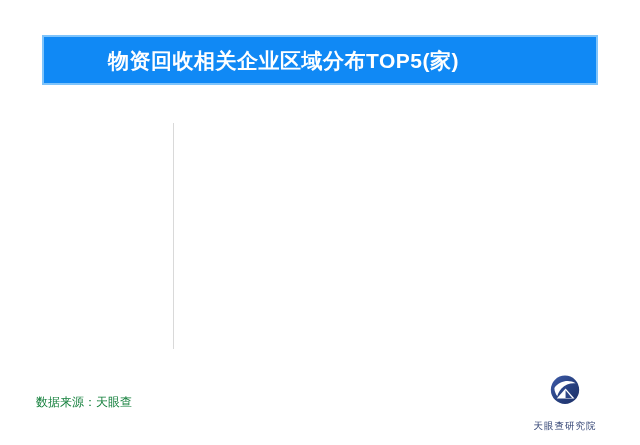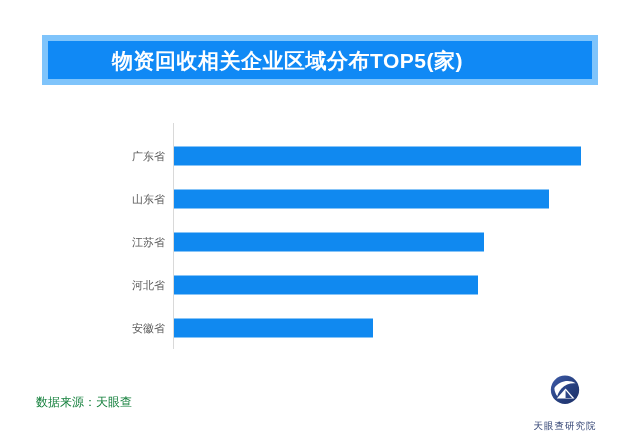--- a/index.html
+++ b/index.html
@@ -25,21 +25,21 @@
 
   
   .title-banner {
     position: absolute;
     left: 42px;
     top: 35px;
     width: 556px;
     height: 50px;
     background: #1089F5;
     box-sizing: border-box;
-    border: 6px solid #7f1d1d;
+    border: 2px solid #7f1d1d;
     display: flex;
     align-items: center;
   }
   .title-text {
     color: #ffffff;
     font-size: 21px;
     font-weight: bold;
     letter-spacing: 0.5px;
     margin-left: 64px;
     white-space: nowrap;
@@ -139,48 +139,20 @@
 <body>
 
 <div id="infographic">
 
   <div class="title-banner" style="background: rgb(16, 137, 245); border-color: rgb(127, 196, 251);">
     <div class="title-text" style="color: rgb(255, 255, 255);">物资回收相关企业区域分布TOP5(家)</div>
   </div>
 
   <div class="chart">
     <div class="plot-axis" style="background: rgb(217, 217, 217);"></div>
-    <div class="bars-layer">
-
-      <div class="bar-row" data-index="0">
-        <span class="bar-label" style="color: rgb(89, 89, 89);">广东省</span>
-        <div class="bar-fill" style="width: 407.04px; background: rgb(16, 137, 240);"></div>
-      </div>
-
-      <div class="bar-row" data-index="1">
-        <span class="bar-label" style="color: rgb(89, 89, 89);">山东省</span>
-        <div class="bar-fill" style="width: 374.533px; background: rgb(16, 137, 240);"></div>
-      </div>
-
-      <div class="bar-row" data-index="2">
-        <span class="bar-label" style="color: rgb(89, 89, 89);">江苏省</span>
-        <div class="bar-fill" style="width: 309.52px; background: rgb(16, 137, 240);"></div>
-      </div>
-
-      <div class="bar-row" data-index="3">
-        <span class="bar-label" style="color: rgb(89, 89, 89);">河北省</span>
-        <div class="bar-fill" style="width: 303.867px; background: rgb(16, 137, 240);"></div>
-      </div>
-
-      <div class="bar-row" data-index="4">
-        <span class="bar-label" style="color: rgb(89, 89, 89);">安徽省</span>
-        <div class="bar-fill" style="width: 199.28px; background: rgb(16, 137, 240);"></div>
-      </div>
-
-    </div>
   </div>
 
   <div class="source-note">数据来源：天眼查</div>
 
   <div class="brand">
     <svg class="brand-mark" viewBox="0 0 100 100">
       <defs>
         <linearGradient id="lgGrad" x1="0" y1="0" x2="1" y2="1">
           <stop offset="0%" stop-color="#3E5BA9"></stop>
           <stop offset="55%" stop-color="#27407F"></stop>

